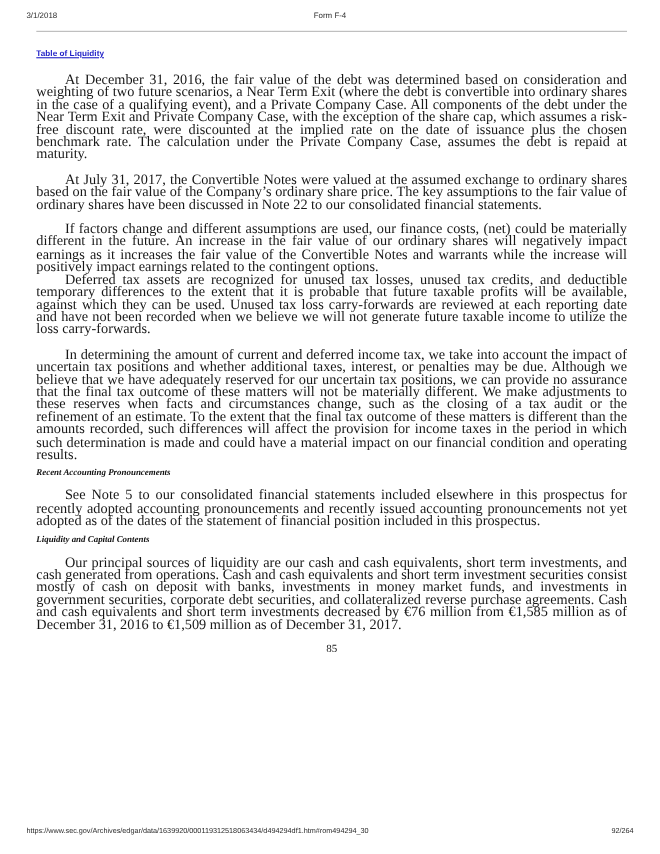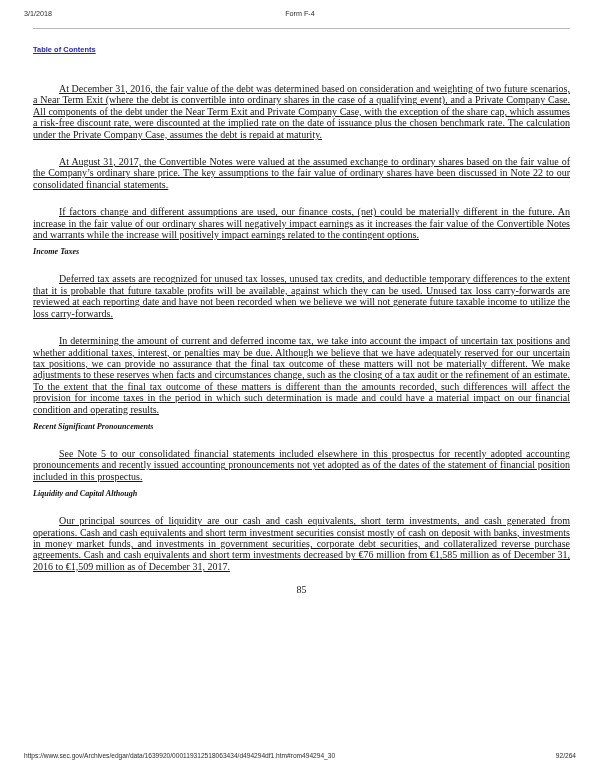--- a/index.html
+++ b/index.html
@@ -65,27 +65,26 @@
     font-size: 7.4px;
     font-weight: bold;
     color: #2323c8;
     text-decoration: underline;
     margin-top: 2px;
     margin-bottom: 13px;
     letter-spacing: 0.05px;
   }
 
   p.body-text {
-    margin: 16px 0 11px 0;
-    font-size: 10px;
+    margin: 0 0 11px 0;
+    font-size: 13px;
     line-height: 11.4px;
     text-align: justify;
     text-indent: 26px;
     color: #171717;
-    text-decoration: underline;
   }
   p.body-text:last-child { margin-bottom: 0; }
 
   h3.section-heading {
     margin: 6px 0 9px 0;
     font-size: 8.1px;
     font-weight: bold;
     font-style: italic;
     line-height: 11px;
     color: #111111;
@@ -126,41 +125,40 @@
 <body>
 
 <div class="print-header">
   <span class="ph-date">3/1/2018</span>
   <span class="ph-title">Form F-4</span>
 </div>
 <div class="header-rule"></div>
 
 <div class="page">
 
-  <a class="toc-link" href="#">Table of Contents</a>
+  <a class="toc-link" href="#">Table of Liquidity</a>
 
   <div>
     <p class="body-text">At December 31, 2016, the fair value of the debt was determined based on consideration and weighting of two future scenarios, a Near Term Exit (where the debt is convertible into ordinary shares in the case of a qualifying event), and a Private Company Case. All components of the debt under the Near Term Exit and Private Company Case, with the exception of the share cap, which assumes a risk-free discount rate, were discounted at the implied rate on the date of issuance plus the chosen benchmark rate. The calculation under the Private Company Case, assumes the debt is repaid at maturity.</p>
-    <p class="body-text">At August 31, 2017, the Convertible Notes were valued at the assumed exchange to ordinary shares based on the fair value of the Company’s ordinary share price. The key assumptions to the fair value of ordinary shares have been discussed in Note 22 to our consolidated financial statements.</p>
+    <p class="body-text">At July 31, 2017, the Convertible Notes were valued at the assumed exchange to ordinary shares based on the fair value of the Company’s ordinary share price. The key assumptions to the fair value of ordinary shares have been discussed in Note 22 to our consolidated financial statements.</p>
     <p class="body-text">If factors change and different assumptions are used, our finance costs, (net) could be materially different in the future. An increase in the fair value of our ordinary shares will negatively impact earnings as it increases the fair value of the Convertible Notes and warrants while the increase will positively impact earnings related to the contingent options.</p>
   </div>
 
   <section>
-    <h3 class="section-heading">Income Taxes</h3>
     <p class="body-text">Deferred tax assets are recognized for unused tax losses, unused tax credits, and deductible temporary differences to the extent that it is probable that future taxable profits will be available, against which they can be used. Unused tax loss carry-forwards are reviewed at each reporting date and have not been recorded when we believe we will not generate future taxable income to utilize the loss carry-forwards.</p>
     <p class="body-text">In determining the amount of current and deferred income tax, we take into account the impact of uncertain tax positions and whether additional taxes, interest, or penalties may be due. Although we believe that we have adequately reserved for our uncertain tax positions, we can provide no assurance that the final tax outcome of these matters will not be materially different. We make adjustments to these reserves when facts and circumstances change, such as the closing of a tax audit or the refinement of an estimate. To the extent that the final tax outcome of these matters is different than the amounts recorded, such differences will affect the provision for income taxes in the period in which such determination is made and could have a material impact on our financial condition and operating results.</p>
   </section>
 
   <section>
-    <h3 class="section-heading">Recent Significant Pronouncements</h3>
+    <h3 class="section-heading">Recent Accounting Pronouncements</h3>
     <p class="body-text">See Note 5 to our consolidated financial statements included elsewhere in this prospectus for recently adopted accounting pronouncements and recently issued accounting pronouncements not yet adopted as of the dates of the statement of financial position included in this prospectus.</p>
   </section>
 
   <section>
-    <h3 class="section-heading">Liquidity and Capital Although</h3>
+    <h3 class="section-heading">Liquidity and Capital Contents</h3>
     <p class="body-text">Our principal sources of liquidity are our cash and cash equivalents, short term investments, and cash generated from operations. Cash and cash equivalents and short term investment securities consist mostly of cash on deposit with banks, investments in money market funds, and investments in government securities, corporate debt securities, and collateralized reverse purchase agreements. Cash and cash equivalents and short term investments decreased by €76 million from €1,585 million as of December 31, 2016 to €1,509 million as of December 31, 2017.</p>
   </section>
 
   <div class="page-number">85</div>
 </div>
 
 <div class="print-footer">
   <span class="pf-url">https://www.sec.gov/Archives/edgar/data/1639920/000119312518063434/d494294df1.htm#rom494294_30</span>
   <span class="pf-pages">92/264</span>
 </div>

